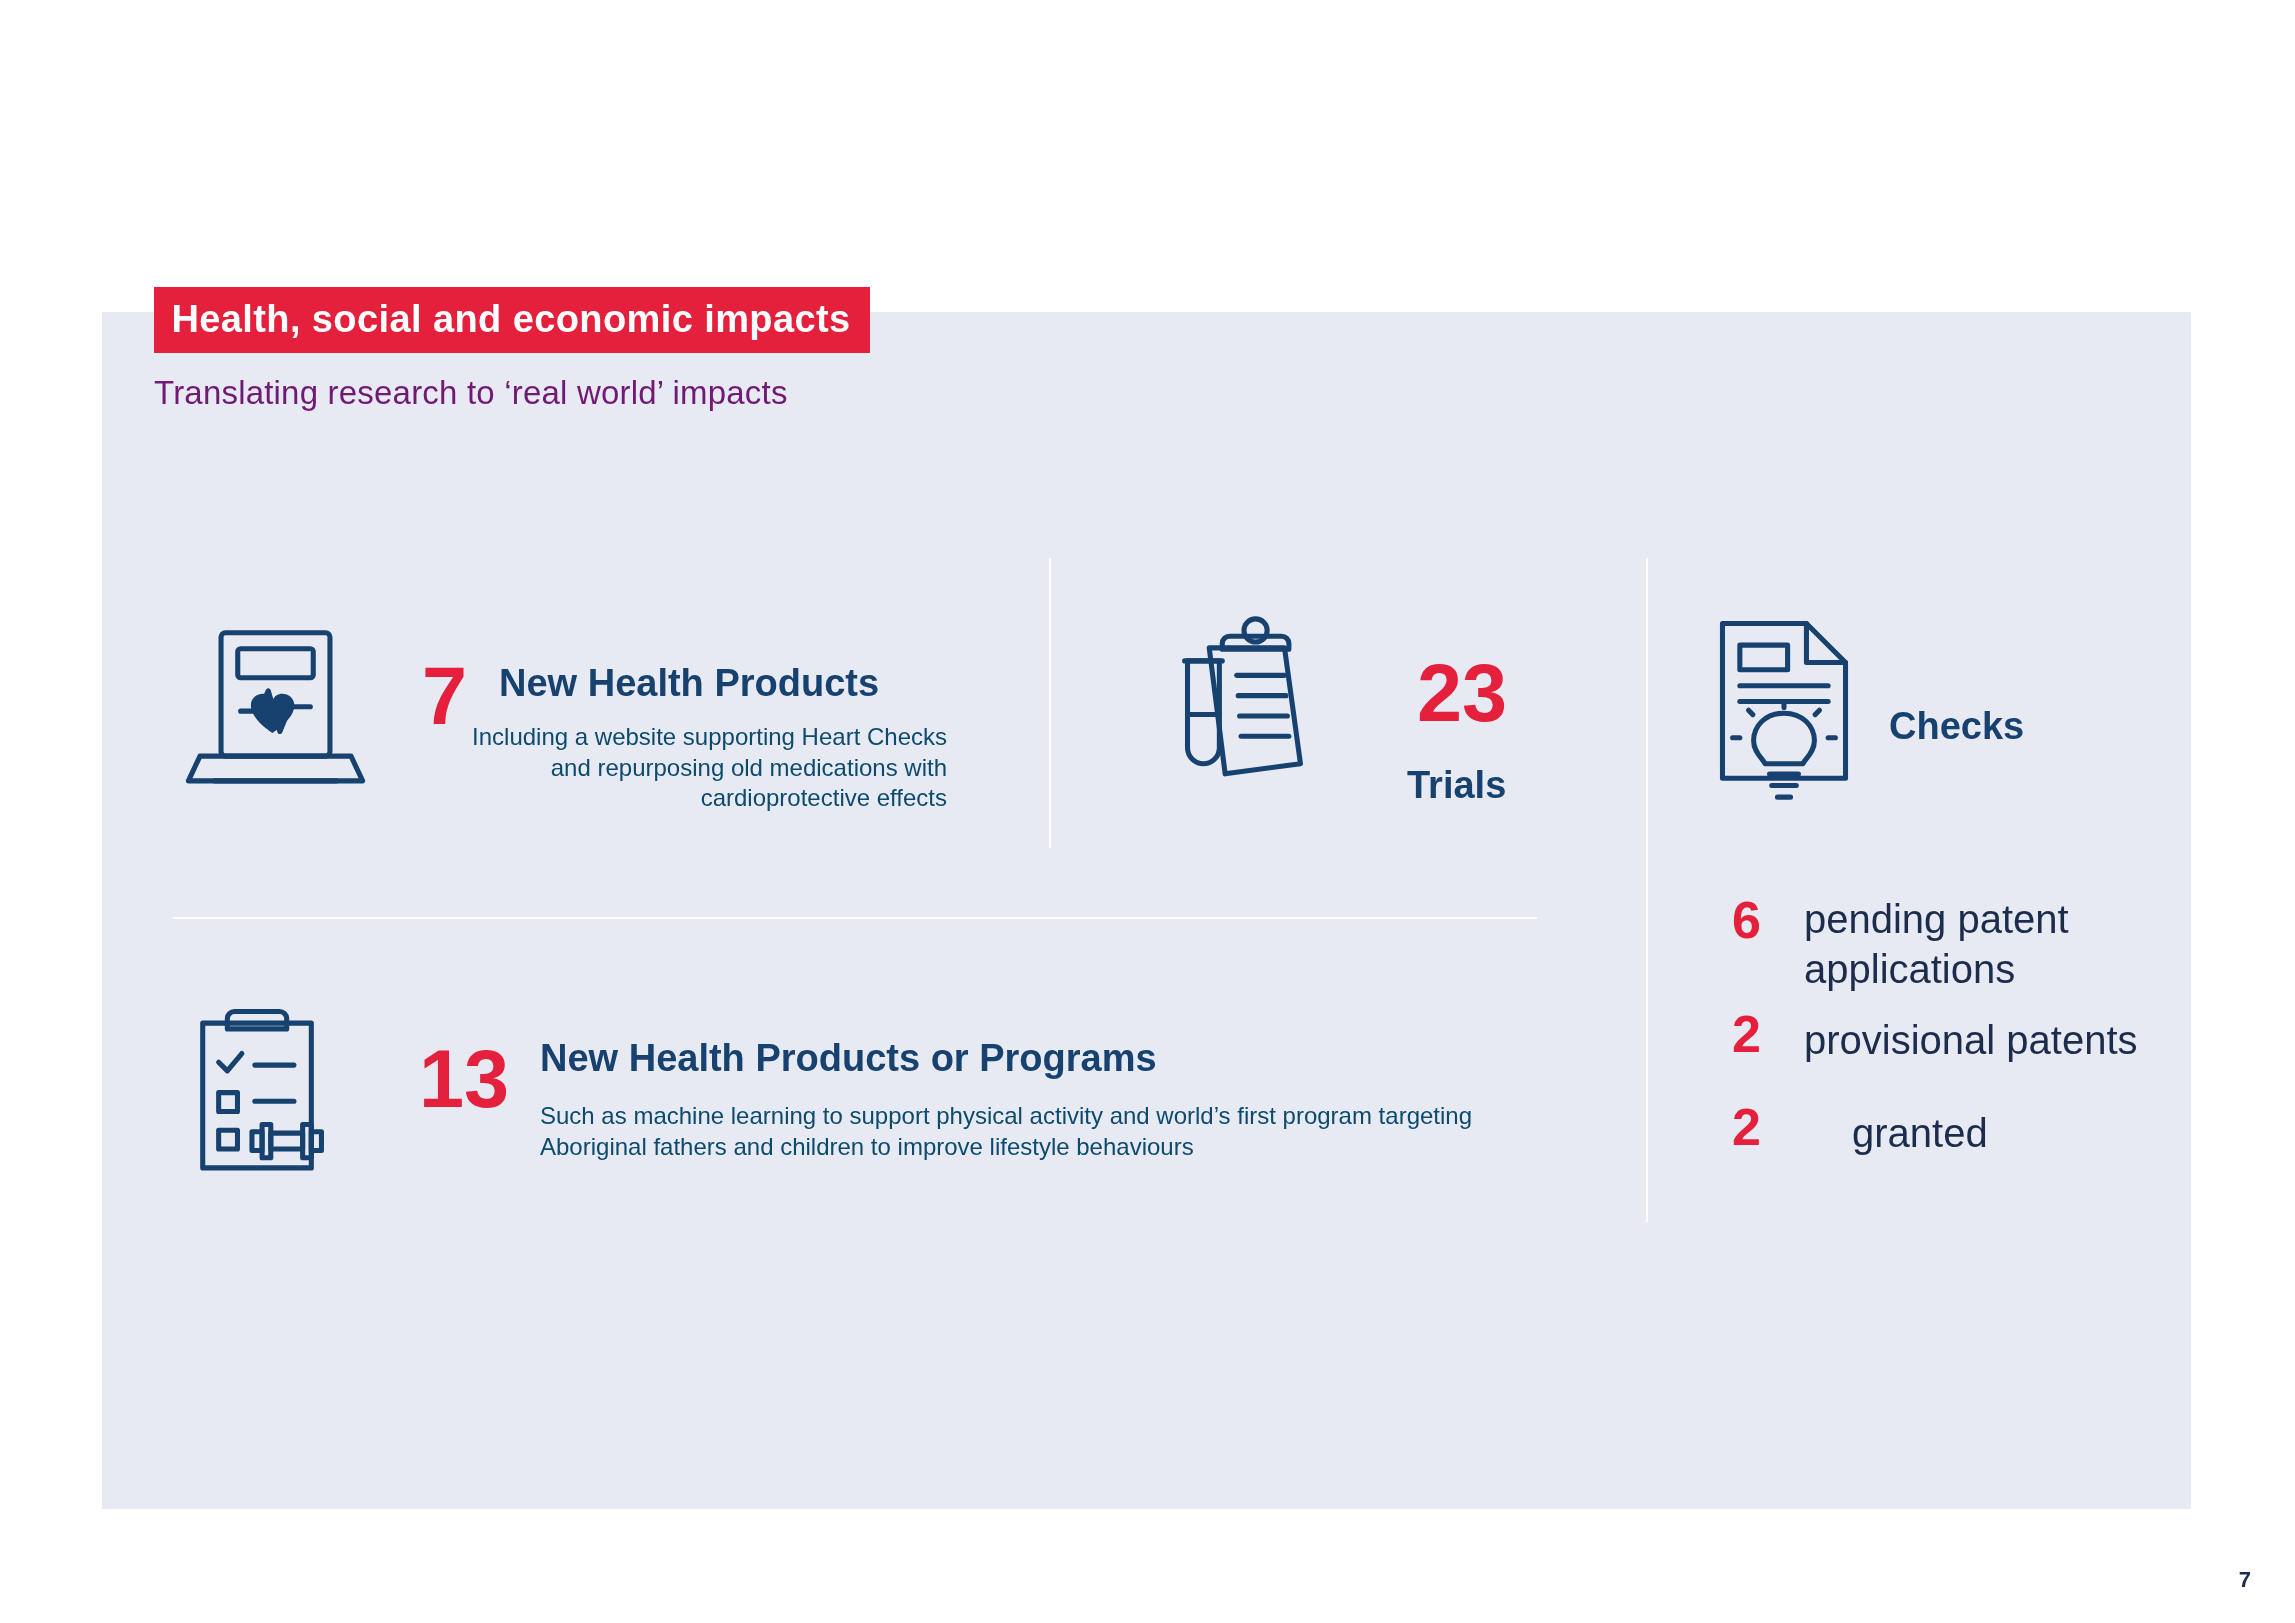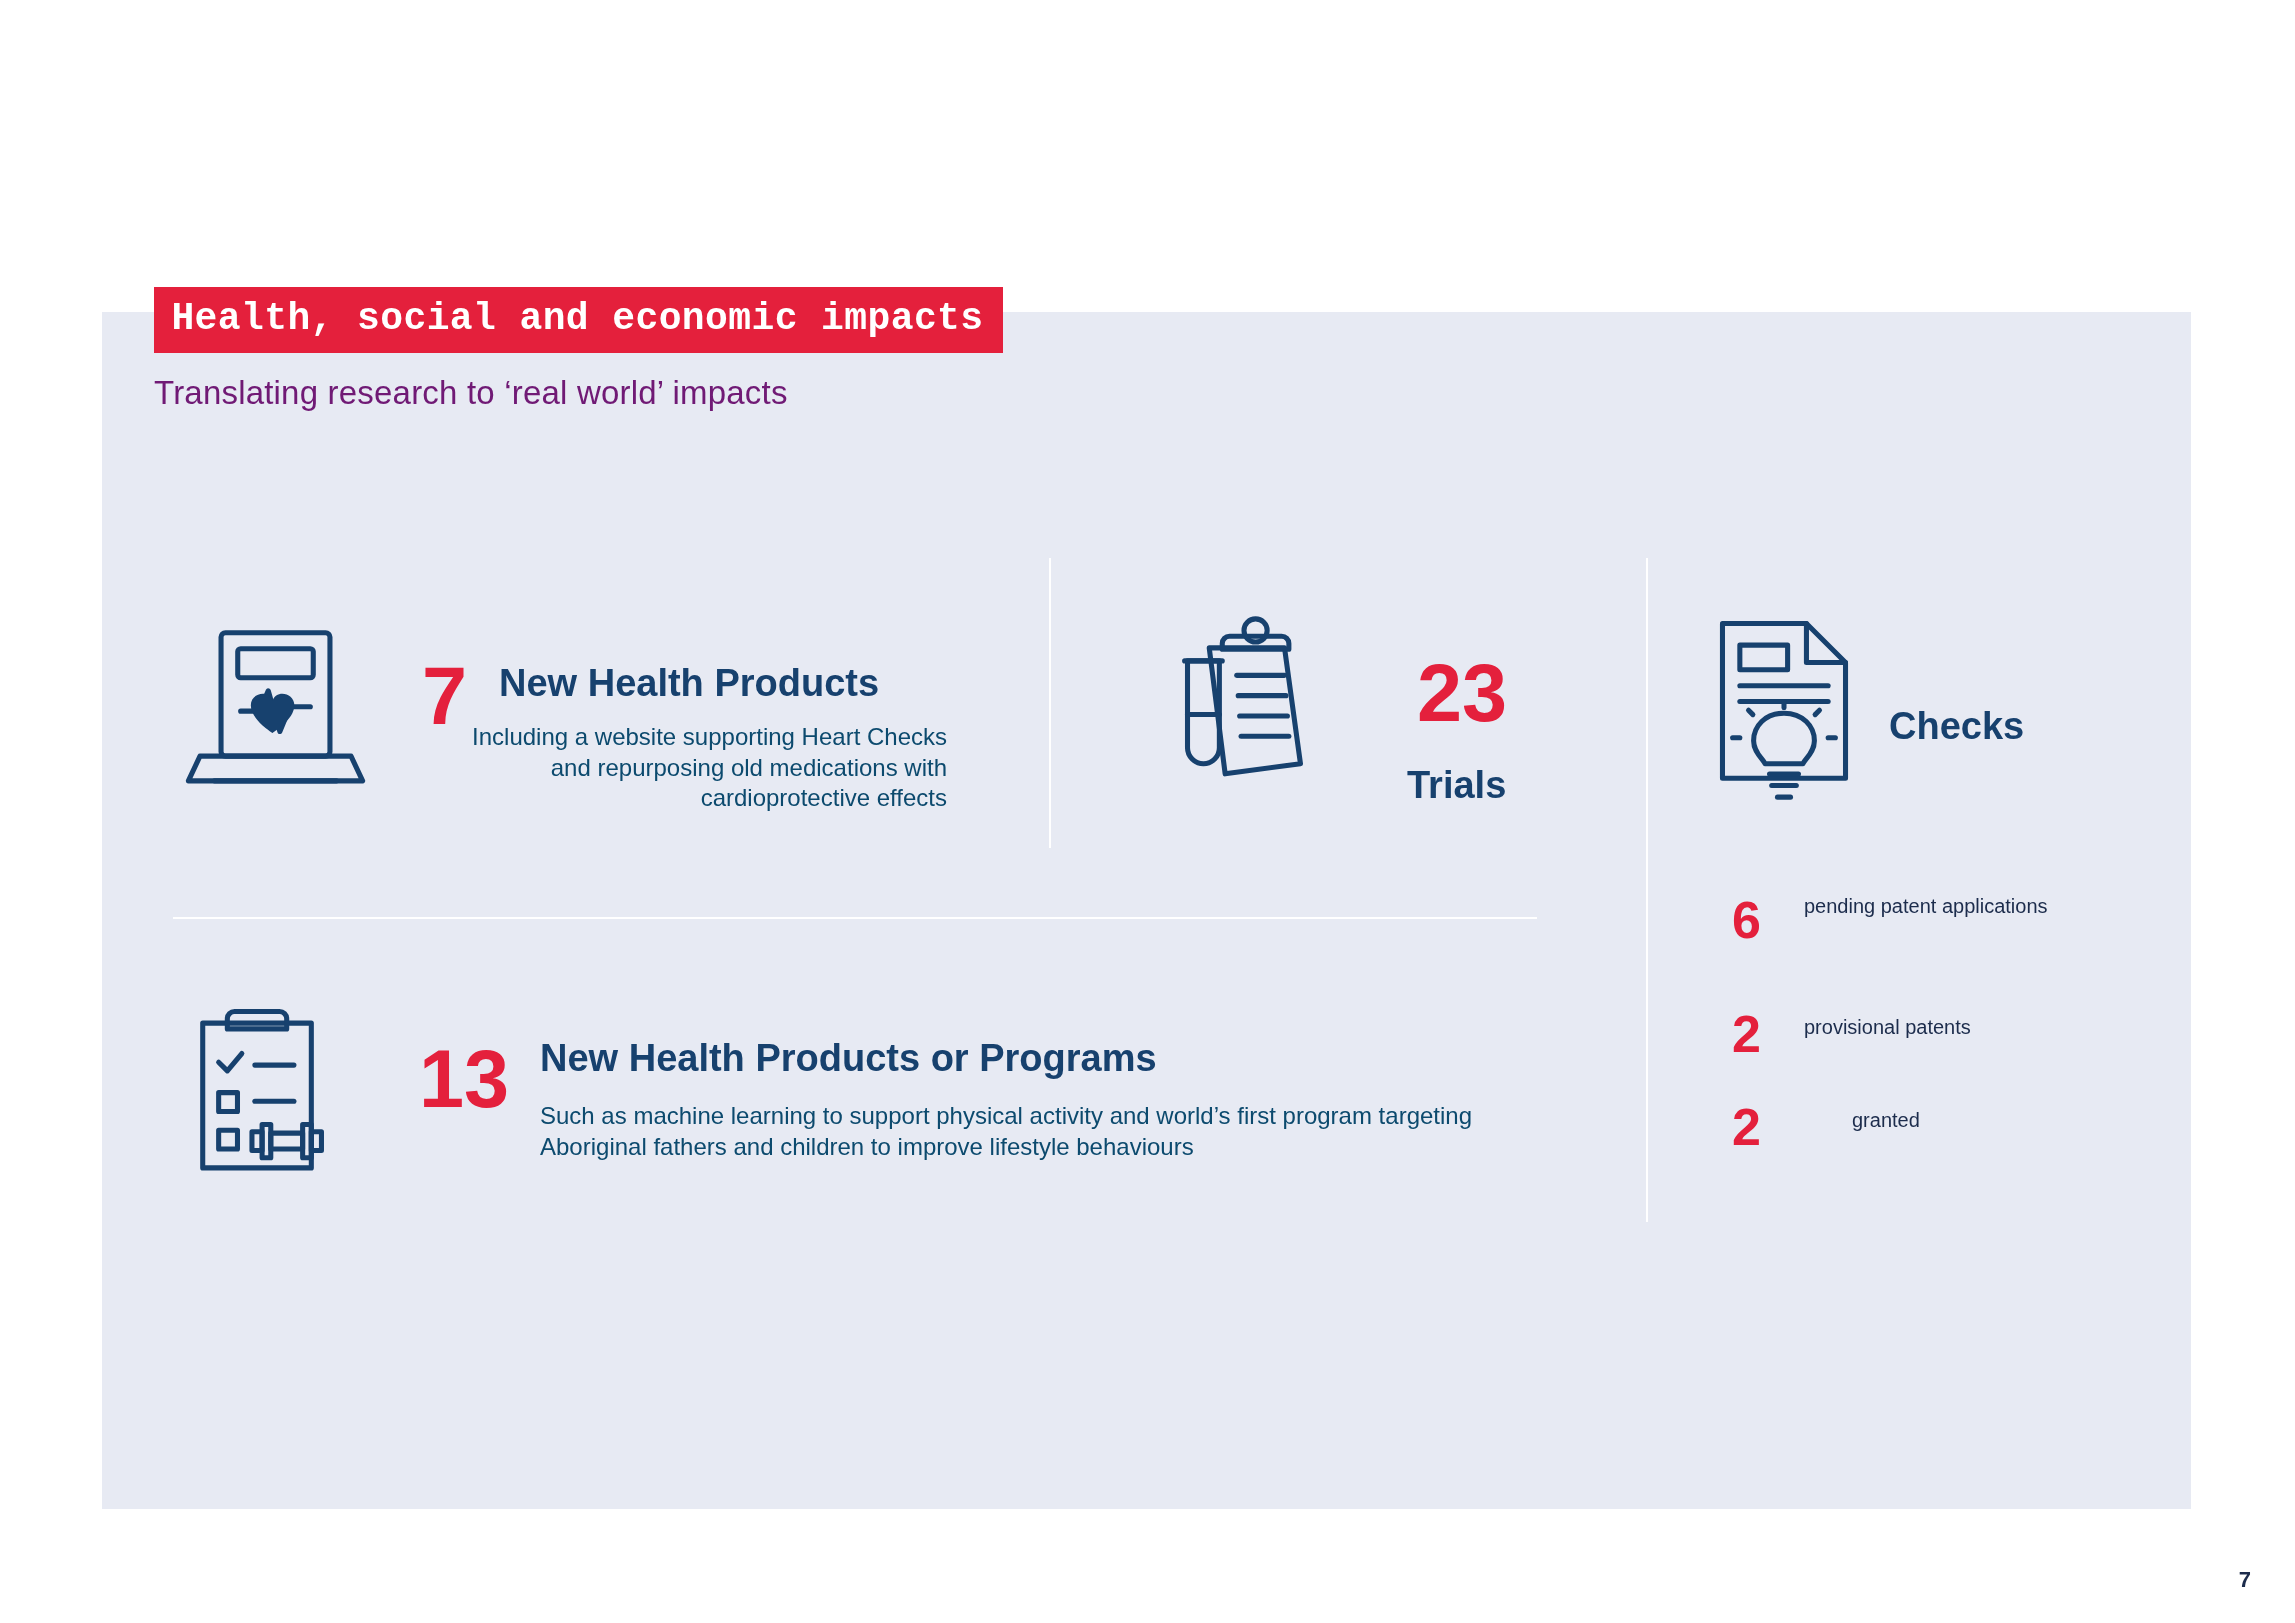--- a/index.html
+++ b/index.html
@@ -31,21 +31,20 @@
     left: 154px;
     top: 287px;
     background: #e4203c;
     color: #ffffff;
     font-size: 38px;
     font-weight: 700;
     letter-spacing: 0.4px;
     padding: 13px 19px 14.5px 17.4px;
     line-height: 1;
     white-space: nowrap;
-    font-family: Liberation Mono, monospace;
   }
   .subtitle {
     position: absolute;
     left: 154px;
     top: 374px;
     font-size: 33px;
     color: #701a75;
     letter-spacing: 0.2px;
     white-space: nowrap;
   }
@@ -115,21 +114,21 @@
   .patent-num {
     position: absolute;
     color: #e4203c;
     font-weight: 700;
     font-size: 52px;
     line-height: 1;
   }
   .patent-label {
     position: absolute;
     color: #1c2c4c;
-    font-size: 20px;
+    font-size: 40px;
     line-height: 1.25;
   }
   #p1-num { left: 1732px; top: 894px; }
   #p1-lab { left: 1804px; top: 894px; width: 435px; }
   #p2-num { left: 1732px; top: 1008px; }
   #p2-lab { left: 1804px; top: 1015px; width: 435px; }
   #p3-num { left: 1732px; top: 1101px; }
   #p3-lab { left: 1804px; top: 1108px; width: 435px; margin-left: 48px; }
 
   

